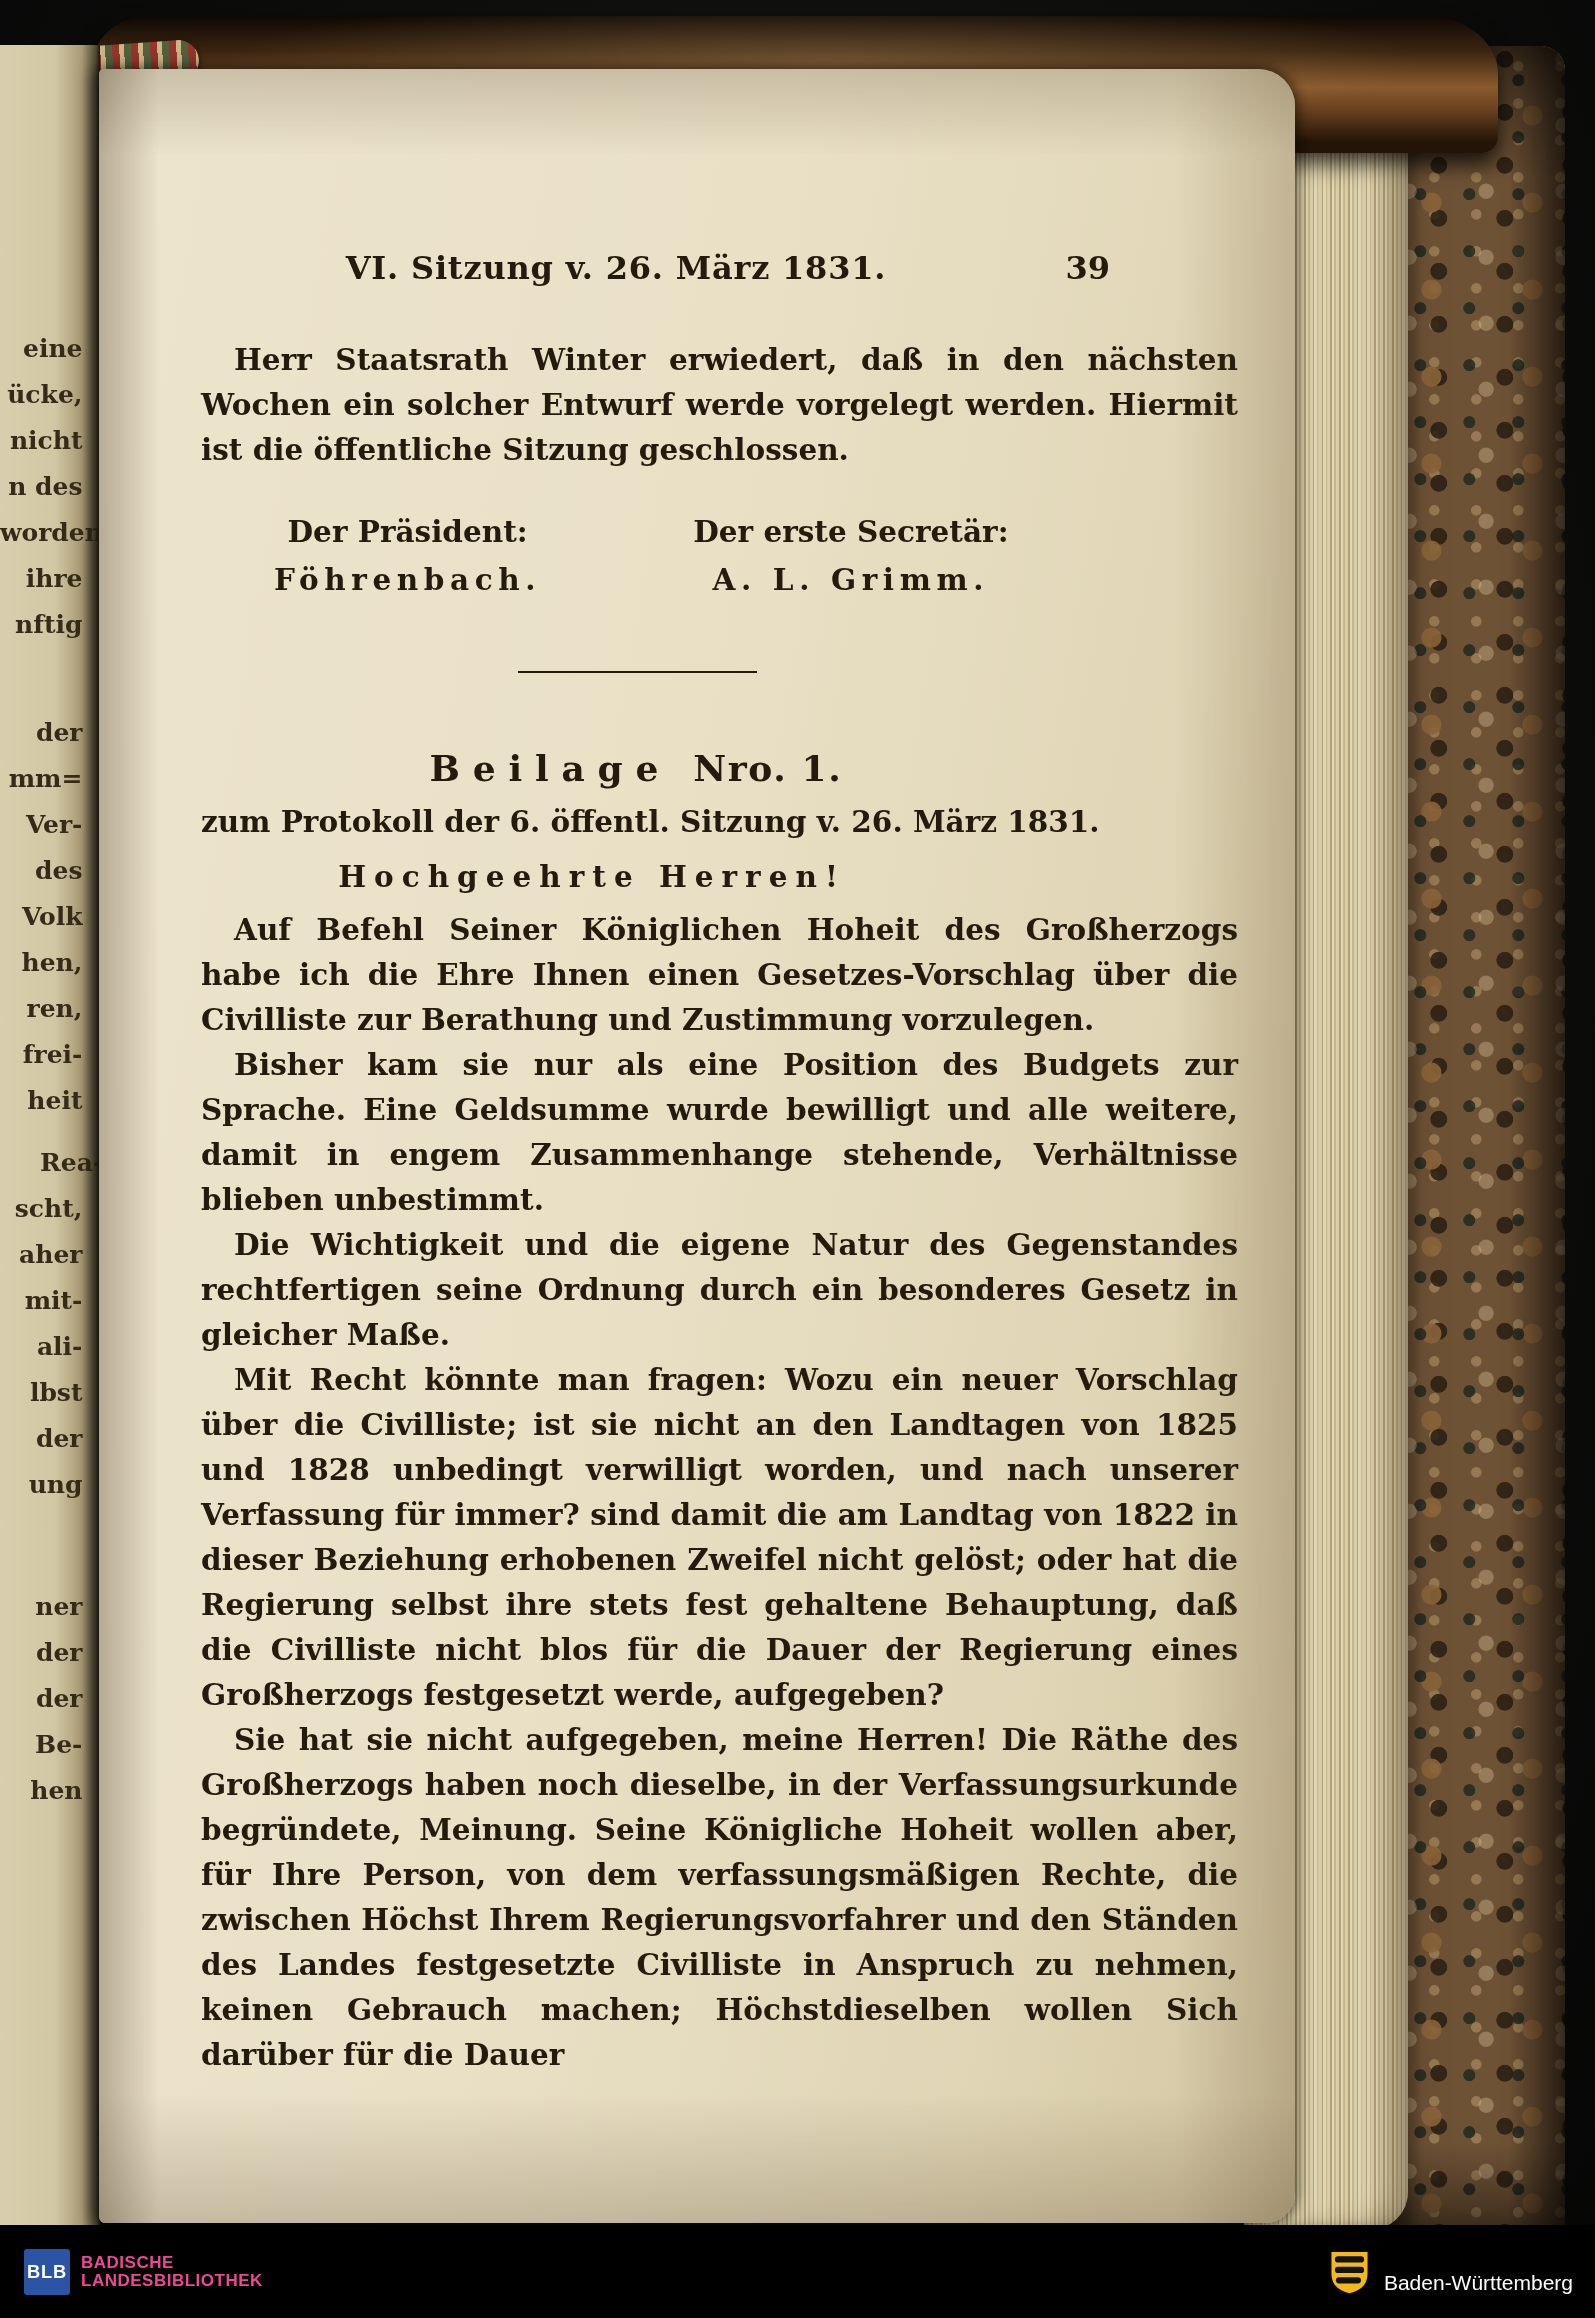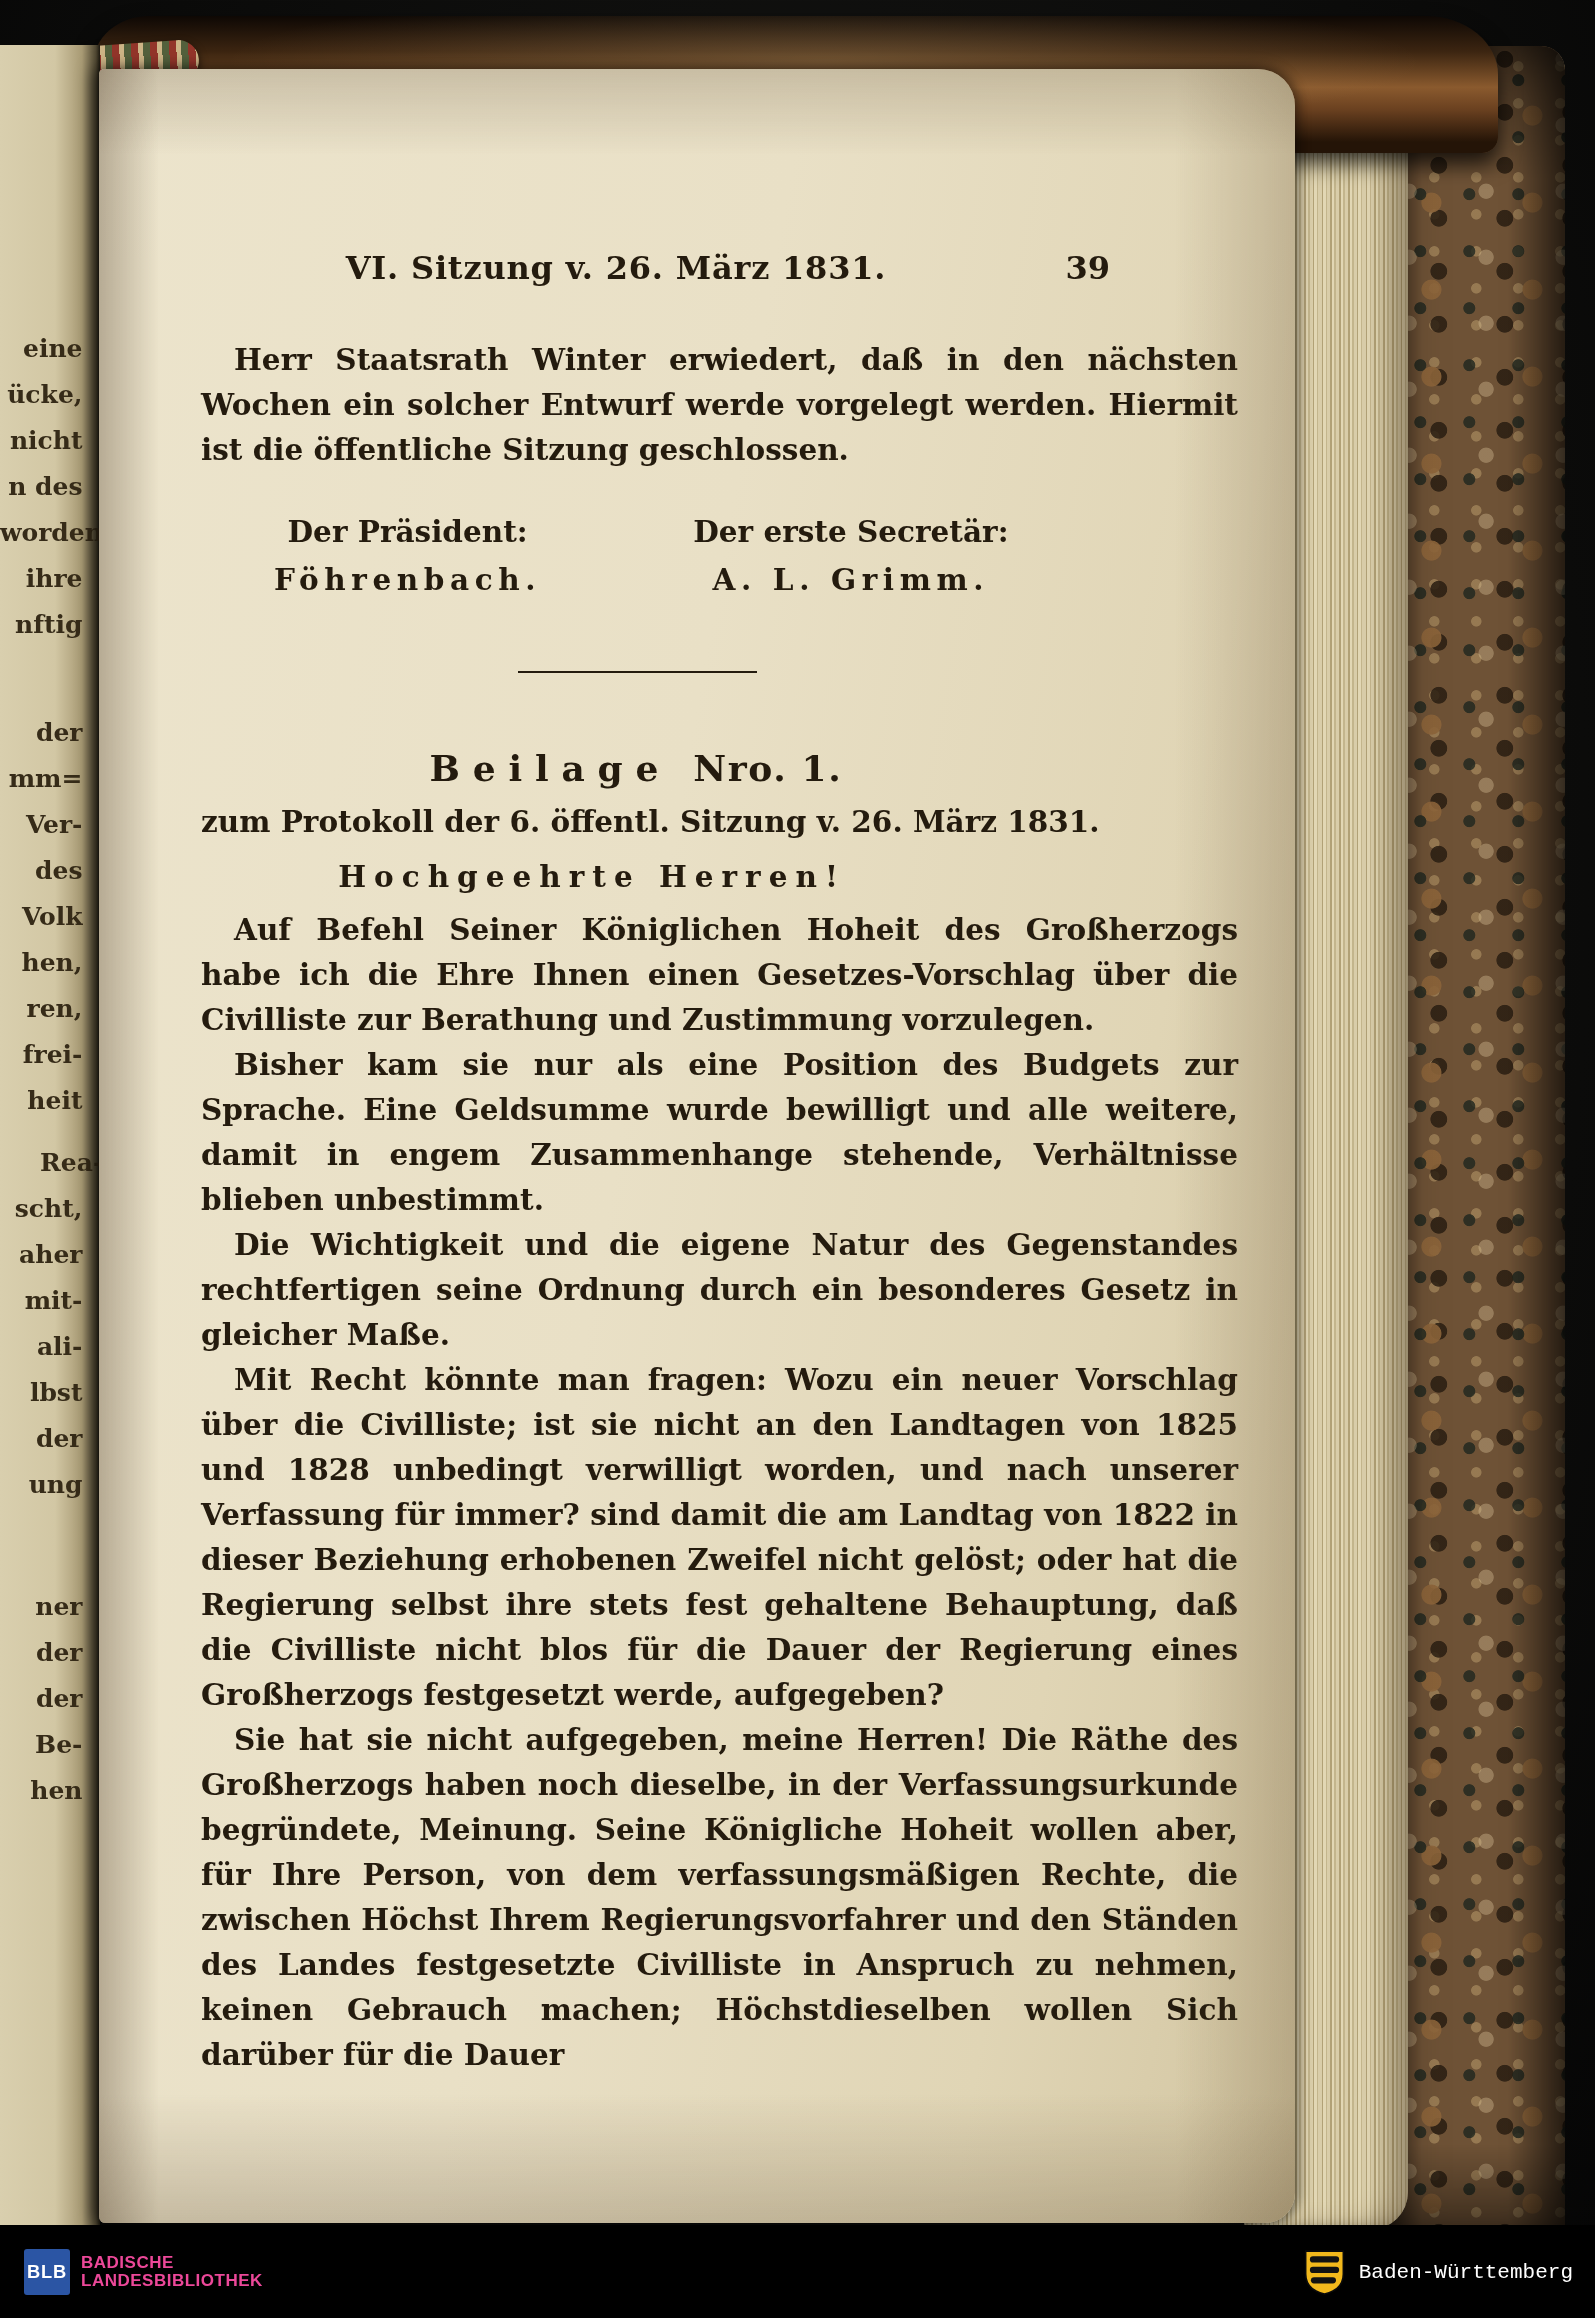--- a/index.html
+++ b/index.html
@@ -116,22 +116,22 @@
     width: 46px; height: 46px; background: #2b55a4; color: #fff; border-radius: 3px;
     font-family: "Liberation Sans", sans-serif; font-weight: bold; font-size: 18.3px;
     display: flex; align-items: center; justify-content: center; letter-spacing: 0.8px;
   }
   .blb-name {
     color: #ec4899; font-family: "Liberation Sans", sans-serif; font-size: 17px;
     font-weight: bold; line-height: 18.3px; letter-spacing: 0.5px;
   }
   .footer-right {
     position: absolute; right: 22px; top: 50%; transform: translateY(-50%);
-    display: flex; align-items: center; gap: 12.8px;
-    color: #fff; font-family: Liberation Mono, monospace; font-size: 21px;
+    display: flex; align-items: flex-end; gap: 12.8px;
+    color: #fff; font-family: Liberation Sans, sans-serif; font-size: 21px;
   }
 </style>
 </head>
 <body>
 
 <div id="stage">
 
   <div class="marbled-cover"></div>
   <div class="page-stack"></div>
   <div class="page-stack-top"></div>

